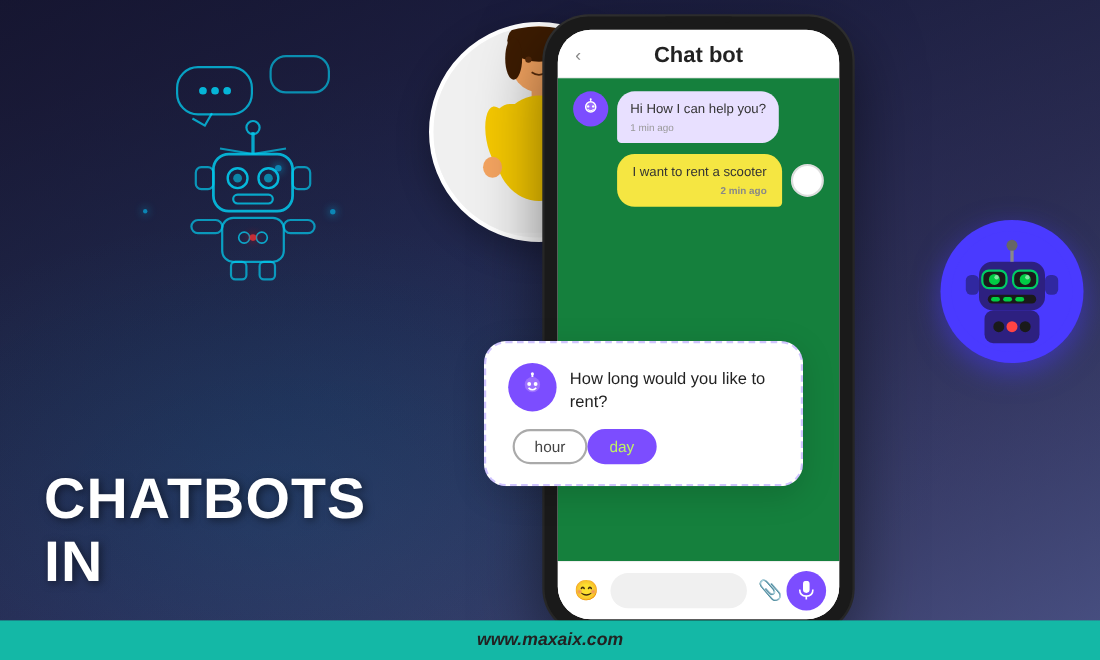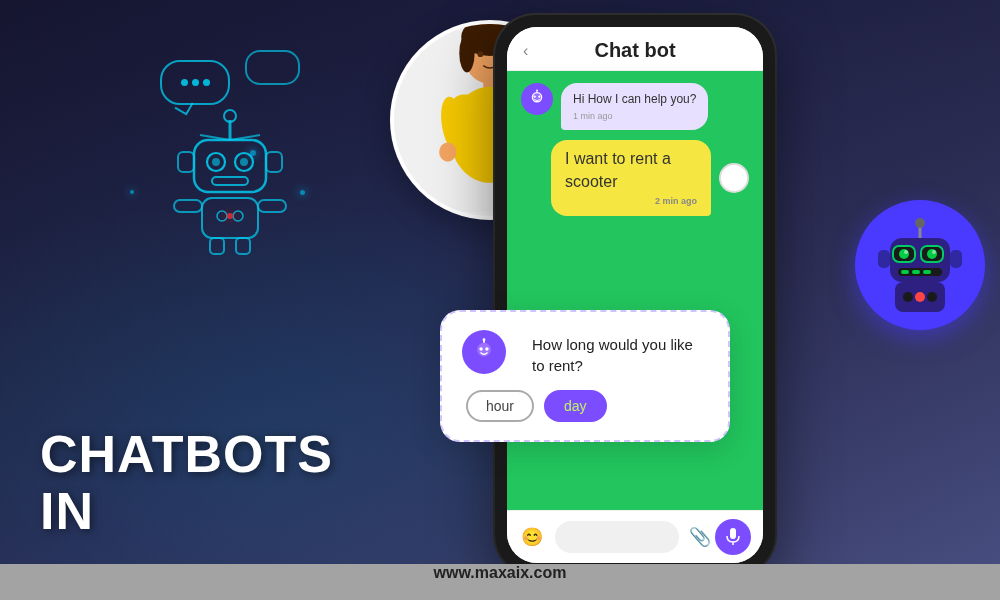--- a/index.html
+++ b/index.html
@@ -185,21 +185,21 @@
     .phone-header-title {
       font-size: 20px;
       font-weight: 700;
       color: #222;
     }
 
     .chat-area {
       flex: 1;
       padding: 12px 14px;
       overflow: hidden;
-      background: #22c55e;
+      background: #15803d;
       display: flex;
       flex-direction: column;
       gap: 10px;
     }
 
     
     .bot-message {
       display: flex;
       align-items: flex-start;
       gap: 8px;
@@ -245,21 +245,21 @@
     }
 
     .user-bubble {
       background: #f5e642;
       border-radius: 16px 16px 4px 16px;
       padding: 8px 14px;
       max-width: 160px;
     }
 
     .user-bubble p {
-      font-size: 16px;
+      font-size: 12px;
       color: #333;
       line-height: 1.4;
     }
 
     .user-bubble .timestamp {
       font-size: 9px;
       color: #888;
       margin-top: 2px;
       text-align: right;
       font-weight: bold;
@@ -288,21 +288,21 @@
 
     .chat-card-inner {
       display: flex;
       flex-direction: column;
       gap: 14px;
     }
 
     .chat-card-message {
       display: flex;
       align-items: flex-start;
-      gap: 26px;
+      gap: 12px;
     }
 
     .card-bot-avatar {
       width: 44px;
       height: 44px;
       background: #7c4dff;
       border-radius: 50%;
       flex-shrink: 0;
       display: flex;
       align-items: center;
@@ -313,21 +313,20 @@
     .card-bot-text {
       font-size: 15px;
       font-weight: 500;
       color: #222;
       line-height: 1.4;
       padding-top: 4px;
     }
 
     .chat-card-options {
       display: flex;
-      gap: 10px;
       padding-left: 4px;
     }
 
     .option-pill {
       padding: 6px 18px;
       border-radius: 20px;
       border: 2px solid #aaa;
       font-size: 14px;
       color: #444;
       background: white;
@@ -387,26 +386,27 @@
       box-shadow: 0 8px 25px rgba(74,58,255,0.5);
       overflow: hidden;
     }
 
     
     .bottom-bar {
       position: absolute;
       bottom: 0;
       left: 0;
       right: 0;
-      background: #a3a3a3;
+      background: #14b8a6;
       height: 36px;
       display: flex;
-      align-items: flex-start;
+      align-items: center;
       justify-content: center;
       z-index: 20;
+      font-style: italic;
     }
 
     .website-url {
       font-size: 16px;
       font-weight: 600;
       color: #222;
     }
 
     
     .glow-dot {

